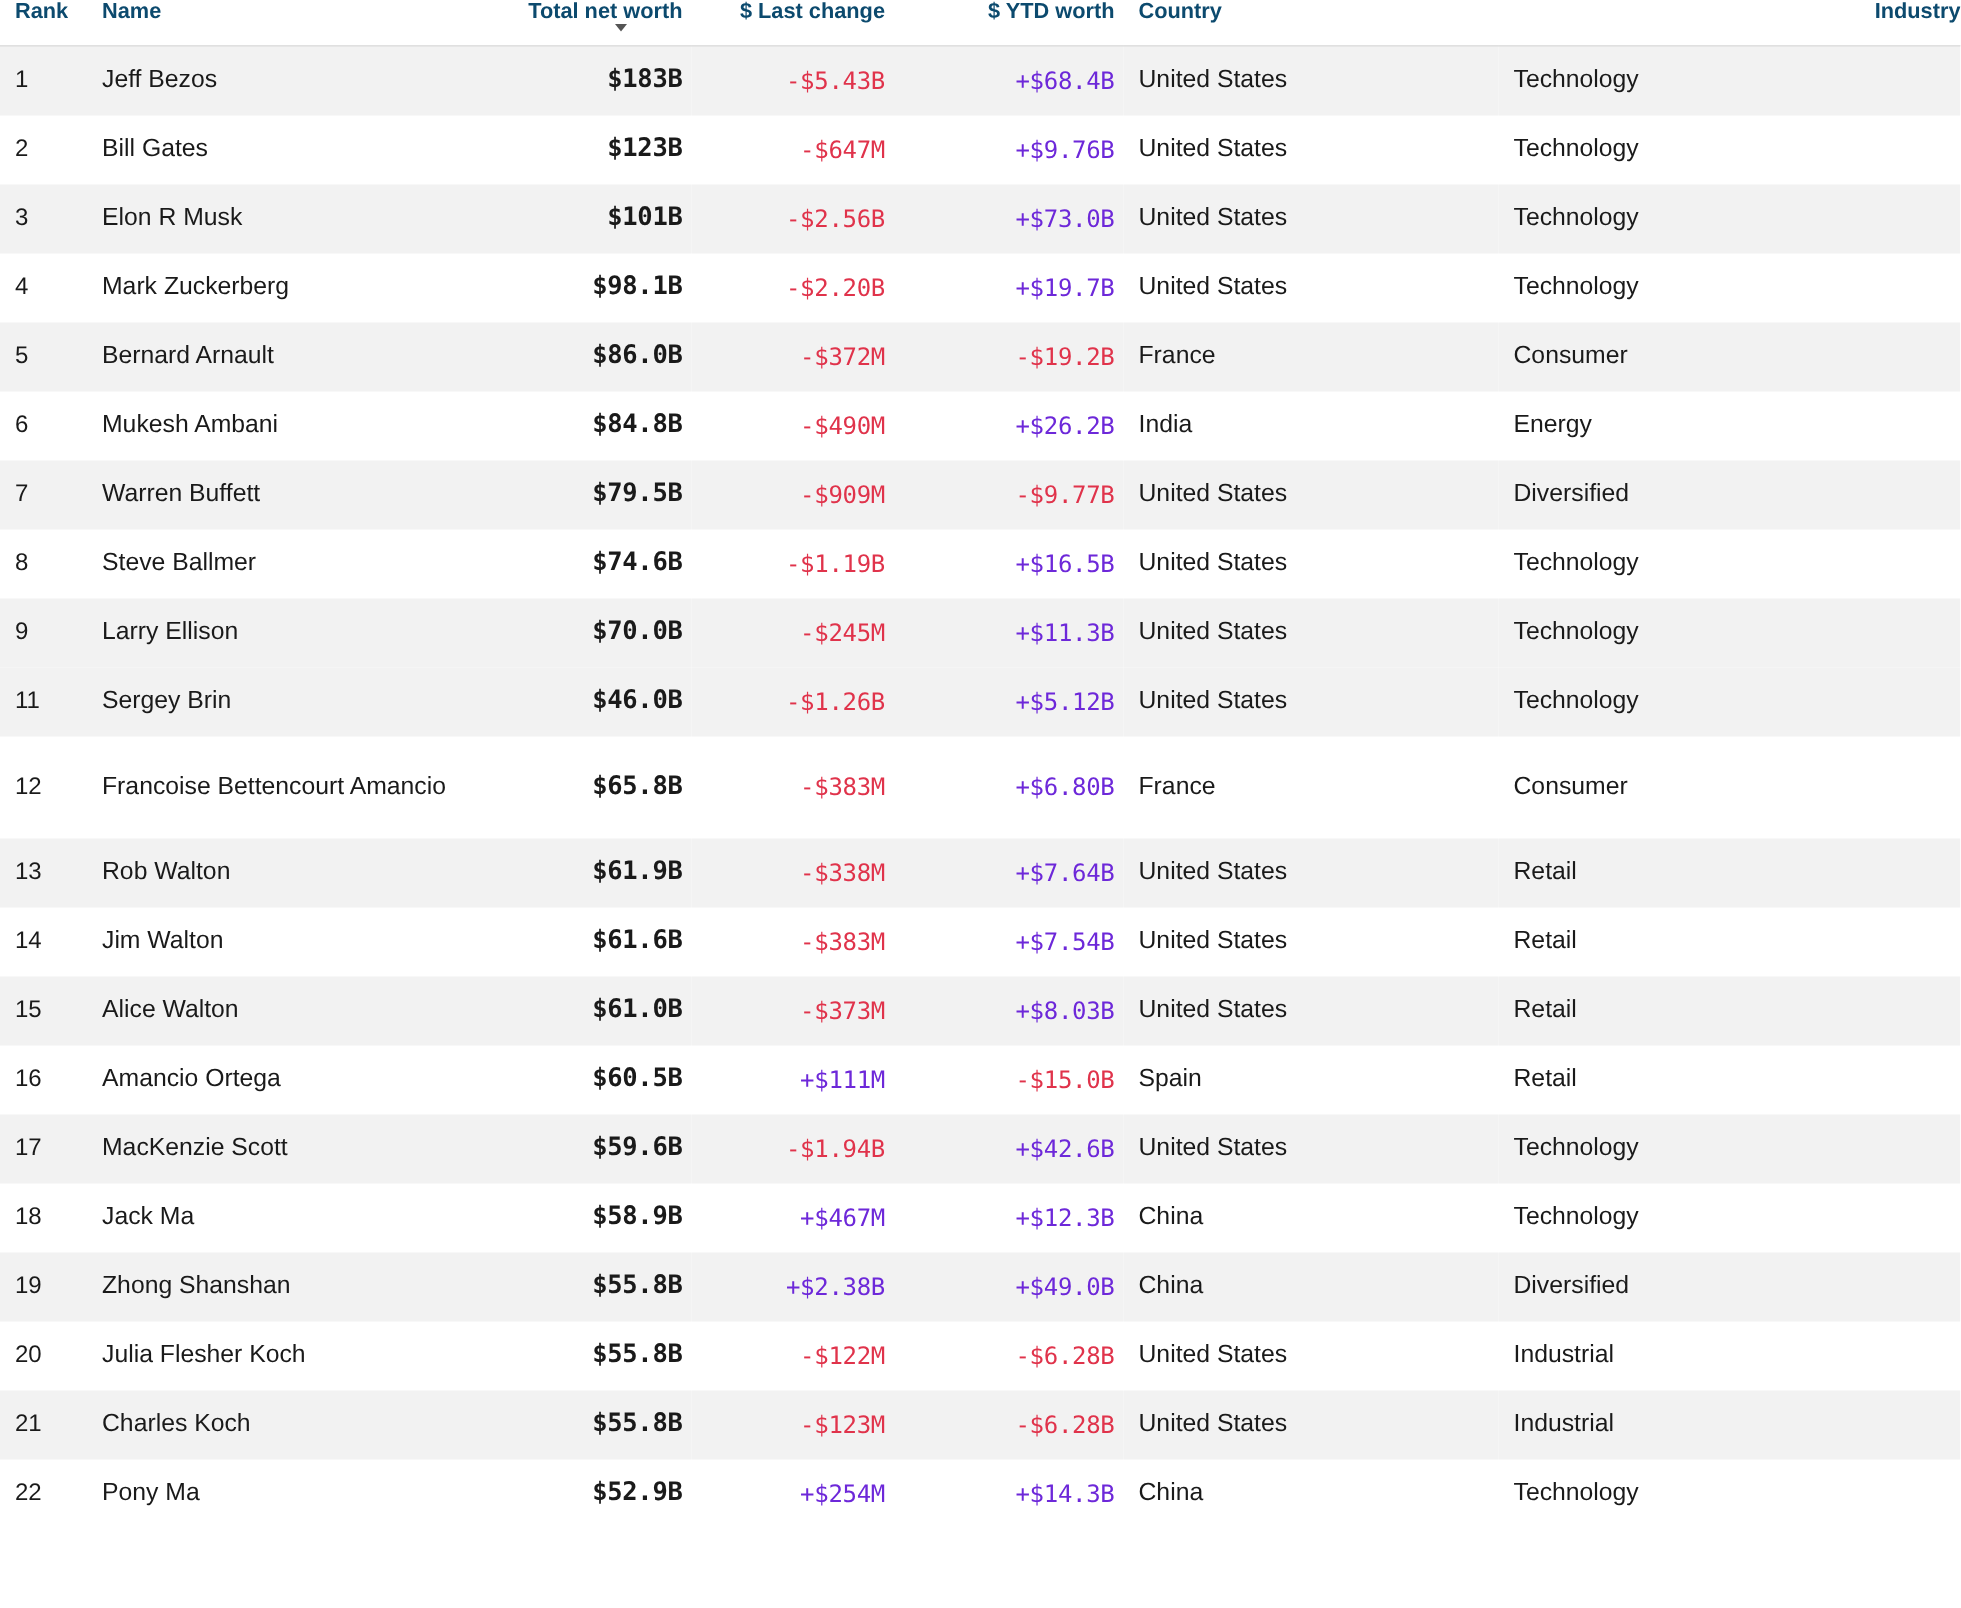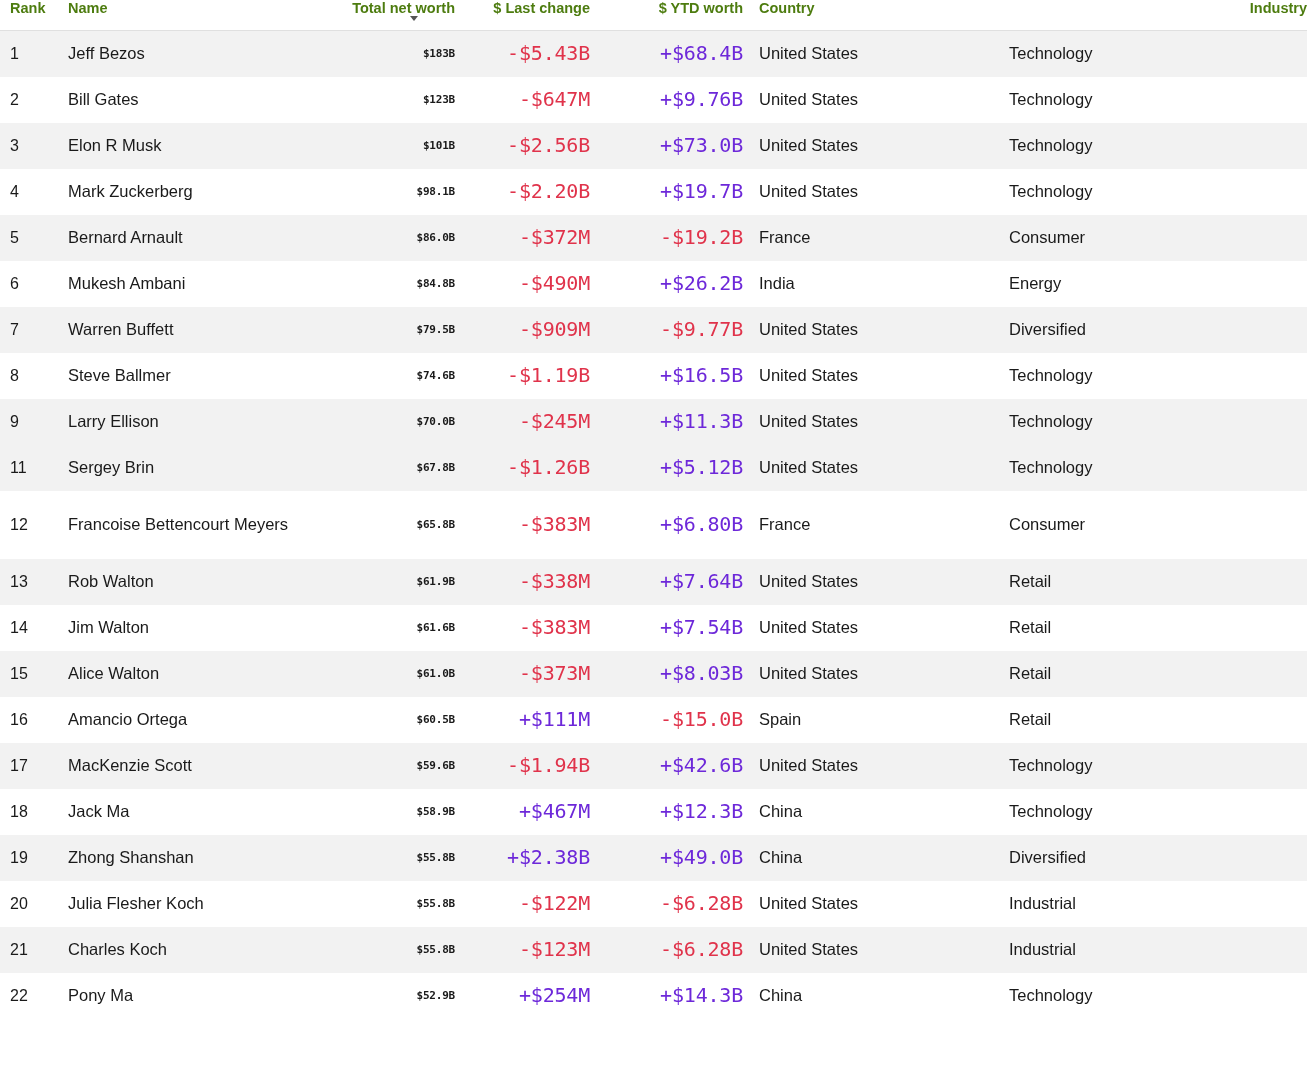--- a/index.html
+++ b/index.html
@@ -22,21 +22,21 @@
   .billionaires-table col.c-name   { width: 260px; }
   .billionaires-table col.c-worth  { width: 143px; }
   .billionaires-table col.c-last   { width: 135px; }
   .billionaires-table col.c-ytd    { width: 153px; }
   .billionaires-table col.c-country{ width: 250px; }
   .billionaires-table col.c-ind    { width: 308px; }
 
   thead th {
     font-size: 14.5px;
     font-weight: bold;
-    color: #4d7c0f;
+    color: #0c4a6e;
     padding: 0 0 14px 0;
     vertical-align: top;
     background: #ffffff;
     border-bottom: 1px solid #e0e0e0;
     white-space: nowrap;
   }
   th.h-rank    { text-align: left; padding-left: 10px; }
   th.h-name    { text-align: left; padding-left: 10px; }
   th.h-worth   { text-align: right; padding-right: 6px; position: relative; }
   th.h-last    { text-align: right; padding-right: 6px; margin-top: 12px; }
@@ -72,28 +72,28 @@
   td.name {
     text-align: left;
     padding-left: 10px;
     padding-right: 14px;
   }
   td.worth {
     text-align: right;
     padding-right: 6px;
     font-family: "DejaVu Sans Mono", monospace;
     font-weight: bold;
-    font-size: 11px;
+    font-size: 17px;
     letter-spacing: -0.2px;
   }
   td.chg {
     text-align: right;
     padding-right: 6px;
     font-family: "DejaVu Sans Mono", monospace;
-    font-size: 20px;
+    font-size: 16px;
     letter-spacing: -0.2px;
   }
   td.chg.neg { color: #e0334b; }
   td.chg.pos { color: #6d28d9; }
   td.country {
     text-align: left;
     padding-left: 10px;
   }
   td.industry {
     text-align: left;
@@ -203,29 +203,29 @@
         <td class="name">Larry Ellison</td>
         <td class="worth">$70.0B</td>
         <td class="chg neg">-$245M</td>
         <td class="chg pos">+$11.3B</td>
         <td class="country">United States</td>
         <td class="industry">Technology</td>
       </tr>
       <tr class="alt">
         <td class="rank">11</td>
         <td class="name">Sergey Brin</td>
-        <td class="worth">$67.8B</td>
+        <td class="worth">$46.0B</td>
         <td class="chg neg">-$1.26B</td>
         <td class="chg pos">+$5.12B</td>
         <td class="country">United States</td>
         <td class="industry">Technology</td>
       </tr>
       <tr class=" tall">
         <td class="rank">12</td>
-        <td class="name">Francoise Bettencourt Meyers</td>
+        <td class="name">Francoise Bettencourt Amancio</td>
         <td class="worth">$65.8B</td>
         <td class="chg neg">-$383M</td>
         <td class="chg pos">+$6.80B</td>
         <td class="country">France</td>
         <td class="industry">Consumer</td>
       </tr>
       <tr class="alt">
         <td class="rank">13</td>
         <td class="name">Rob Walton</td>
         <td class="worth">$61.9B</td>

